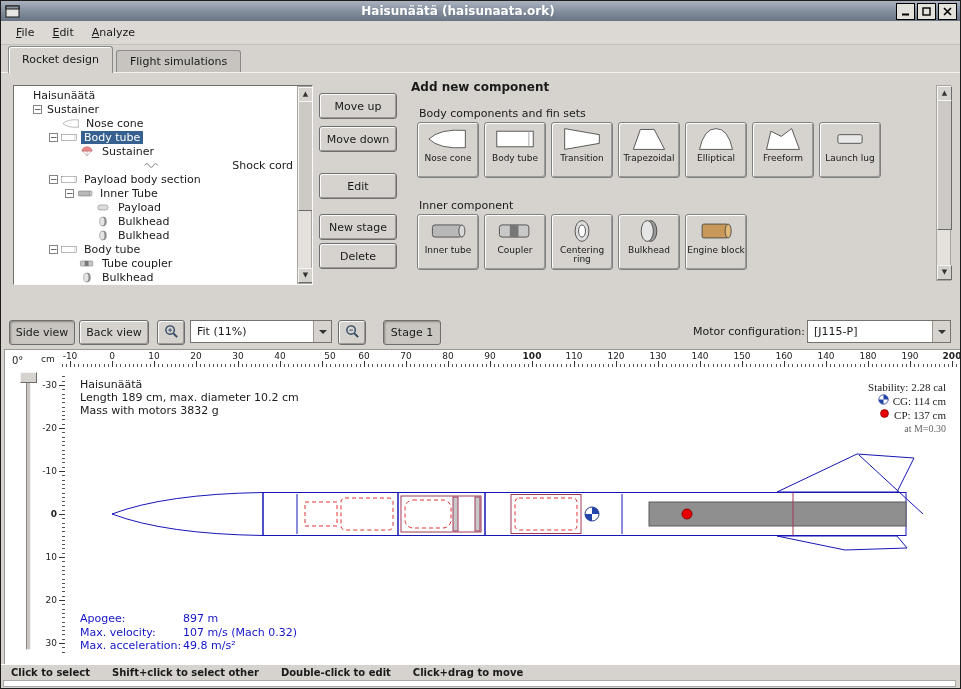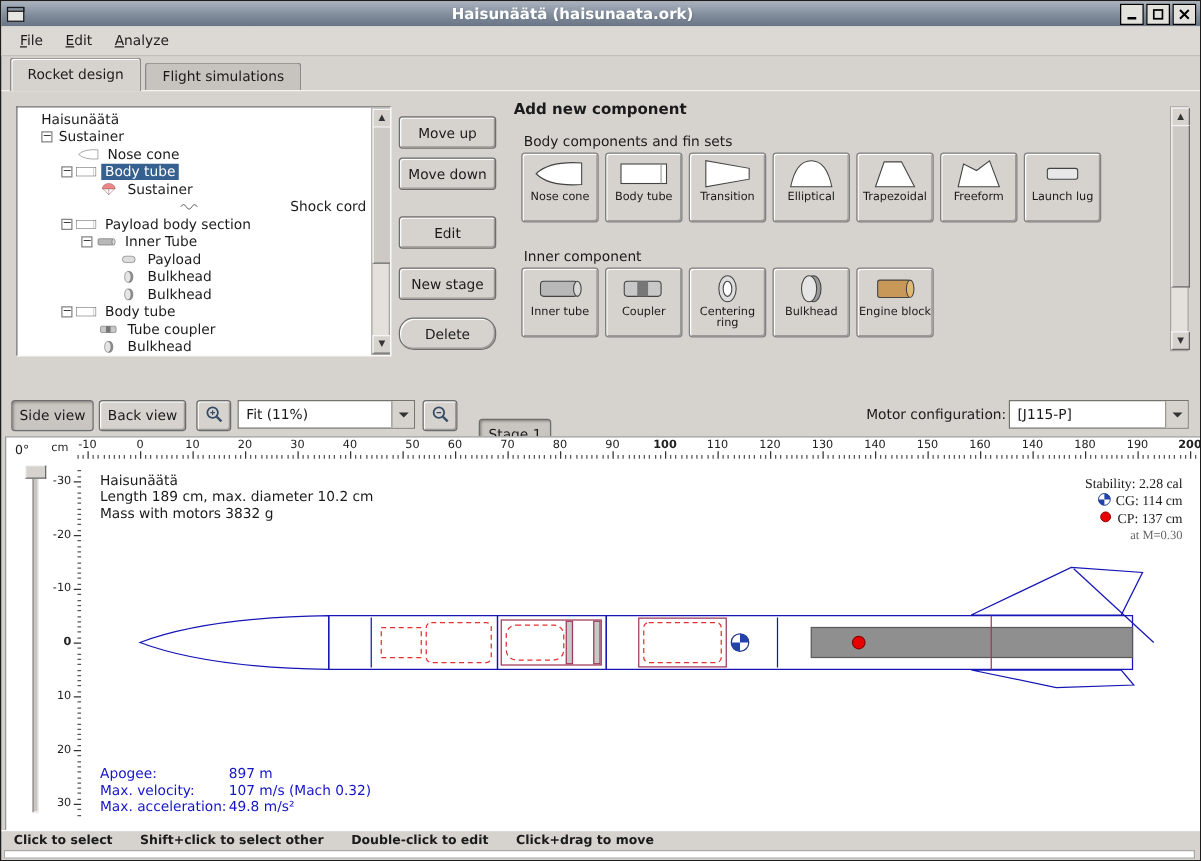--- a/index.html
+++ b/index.html
@@ -290,21 +290,21 @@
       <span class="sb-btn up"></span>
       <span class="sb-thumb" style="top:14px;height:108px;"></span>
       <span class="sb-btn down"></span>
     </div>
   </div>
 
   <div class="btn" style="left:318px;top:92px;width:76px;height:24px;">Move up</div>
   <div class="btn" style="left:318px;top:125px;width:76px;height:24px;">Move down</div>
   <div class="btn" style="left:318px;top:172px;width:76px;height:24px;">Edit</div>
   <div class="btn" style="left:318px;top:213px;width:76px;height:24px;">New stage</div>
-  <div class="btn" style="left:318px;top:253px;width:76px;height:24px;border-radius:12px;">Delete</div>
+  <div class="btn" style="left:318px;top:242px;width:76px;height:24px;">Delete</div>
 
   <div class="add-panel">
     <div class="add-title">Add new component</div>
     <div class="group-label" style="top:30px;">Body components and fin sets</div>
     <div class="comp-row" style="top:45px;">
         <div class="comp-btn">
           <span class="cicon">
             <svg viewBox="0 0 48 30">
               <path d="M2,15 Q14,3 44,5 L44,25 Q14,27 2,15 Z" fill="#fff" stroke="#444"></path>
             </svg>
@@ -324,32 +324,32 @@
           <span class="cicon">
             <svg viewBox="0 0 48 30">
               <path d="M4,3 L4,27 L44,20 L44,10 Z" fill="#fff" stroke="#444"></path>
             </svg>
           </span>
           <span class="clabel">Transition</span>
         </div>
         <div class="comp-btn">
           <span class="cicon">
             <svg viewBox="0 0 48 30">
+              <path d="M6,27 L14,4 L30,4 L42,27 Z" fill="#fff" stroke="#444"></path>
+            </svg>
+          </span>
+          <span class="clabel">Trapezoidal</span>
+        </div>
+        <div class="comp-btn">
+          <span class="cicon">
+            <svg viewBox="0 0 48 30">
               <path d="M5,27 Q10,3 24,3 Q38,3 43,27 Z" fill="#fff" stroke="#444"></path>
             </svg>
           </span>
           <span class="clabel">Elliptical</span>
-        </div>
-        <div class="comp-btn">
-          <span class="cicon">
-            <svg viewBox="0 0 48 30">
-              <path d="M6,27 L14,4 L30,4 L42,27 Z" fill="#fff" stroke="#444"></path>
-            </svg>
-          </span>
-          <span class="clabel">Trapezoidal</span>
         </div>
         <div class="comp-btn">
           <span class="cicon">
             <svg viewBox="0 0 48 30">
               <path d="M5,27 L10,6 L22,12 L34,3 L43,27 Z" fill="#fff" stroke="#444"></path>
             </svg>
           </span>
           <span class="clabel">Freeform</span>
         </div>
         <div class="comp-btn">
@@ -431,21 +431,21 @@
       <span class="combo-value">Fit (11%)</span>
       <span class="combo-arrow"></span>
     </div>
     <div class="btn tb-btn" style="left:337px;width:26px;">
         <span><svg width="15" height="15" viewBox="0 0 16 16">
             <circle cx="6.5" cy="6.5" r="4.5" fill="none" stroke="#334a66" stroke-width="1.5"></circle>
             <line x1="10" y1="10" x2="14" y2="14" stroke="#334a66" stroke-width="2"></line>
             <line x1="4.5" y1="6.5" x2="8.5" y2="6.5" stroke="#334a66"></line>
           </svg></span>
       </div>
-    <div class="btn tb-btn pressed" style="left:382px;width:56px;margin-top:15px;">Stage 1</div>
+    <div class="btn tb-btn pressed" style="left:382px;width:56px;">Stage 1</div>
     <span class="tb-label" style="left:692px;">Motor configuration:</span>
     <div class="combo" style="left:806px;width:144px;">
       <span class="combo-value">[J115-P]</span>
       <span class="combo-arrow"></span>
     </div>
   </div>
 
   <div class="figure">
     <span class="rot-label">0°</span>
     <div class="rot-groove"></div>

